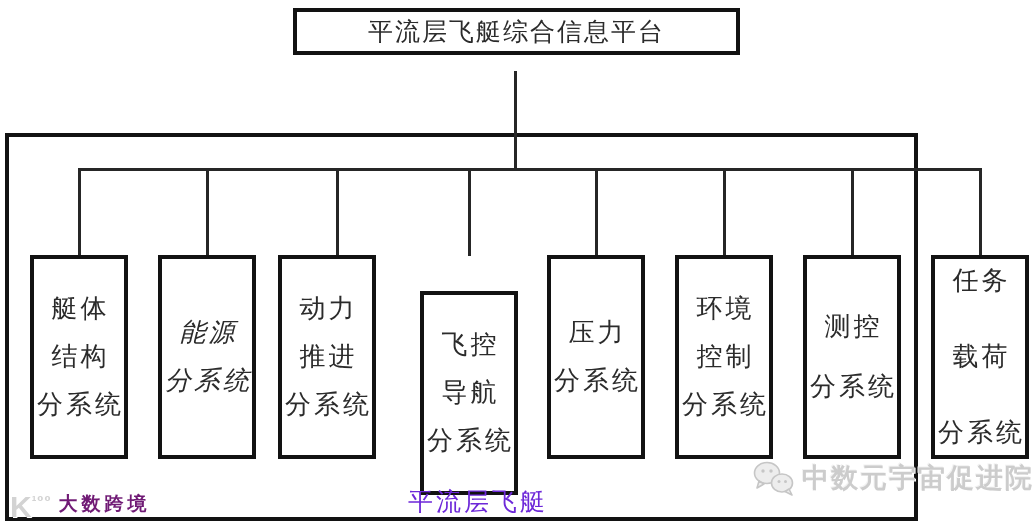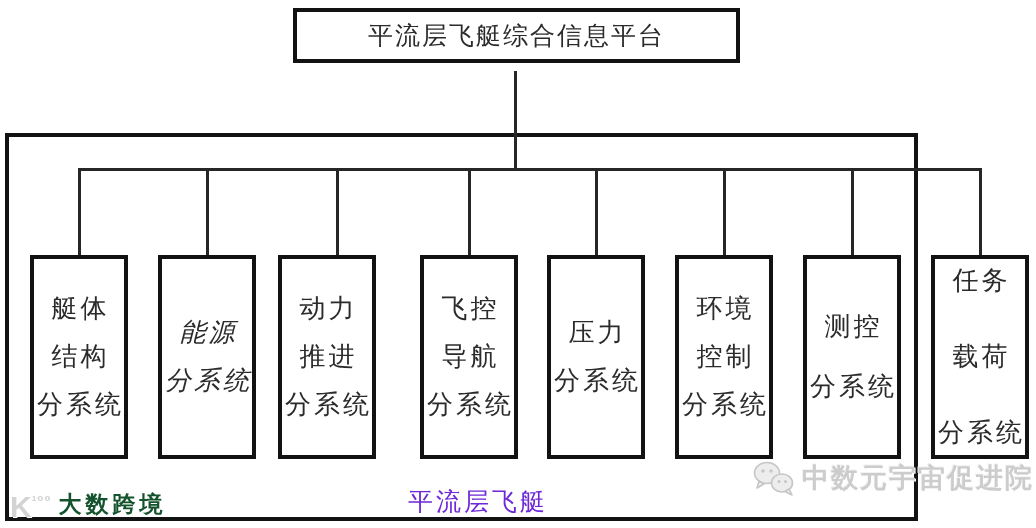--- a/index.html
+++ b/index.html
@@ -14,21 +14,21 @@
     background: #ffffff;
     overflow: hidden;
     font-family: "Liberation Serif", "DejaVu Serif", serif;
     color: #2b2b2b;
   }
 
   
   .root-box {
     position: absolute;
     left: 293px; top: 8px;
-    width: 447px; height: 55px;
+    width: 447px; height: 47px;
     box-sizing: border-box;
     border: 4px solid #121212;
     background: #ffffff;
     display: flex;
     align-items: center;
     justify-content: center;
     font-size: 25px;
     letter-spacing: 2px;
     color: #2b2b2b;
     z-index: 3;
@@ -60,21 +60,21 @@
     font-size: 26px;
     line-height: 48px;
     letter-spacing: 3px;
     text-indent: 3px;
     white-space: nowrap;
     color: #2b2b2b;
   }
   .s1 { left: 30px; }
   .s2 { left: 158px; font-style: italic; }
   .s3 { left: 278px; }
-  .s4 { left: 420px; }
+  .s4 { left: 420px; margin-top: 36px; }
   .s5 { left: 547px; }
   .s6 { left: 675px; }
   .s7 { left: 803px; gap: 12px; }
   .s8 { left: 931px; gap: 28px; }
 
   
   .line {
     position: absolute;
     background: #262626;
     z-index: 2;
@@ -124,24 +124,24 @@
     color: #d3d3d3;
     text-shadow: 1px 1px 0 #ffffff;
     margin-right: 7px;
   }
   .wm-left .logo sup {
     font-size: 14px;
     letter-spacing: 1px;
     margin-top: 24px;
   }
   .wm-left .wm-text {
-    font-size: 23px;
+    font-size: 19px;
     font-weight: bold;
     letter-spacing: 4px;
-    color: #14532d;
+    color: #701a75;
     text-shadow: 1px 1px 0 #ffffff;
   }
   .wm-right {
     left: 752px; top: 458px;
     color: #cccccc;
   }
   .wm-right .wm-text {
     font-size: 27px;
     font-weight: bold;
     letter-spacing: 2px;

